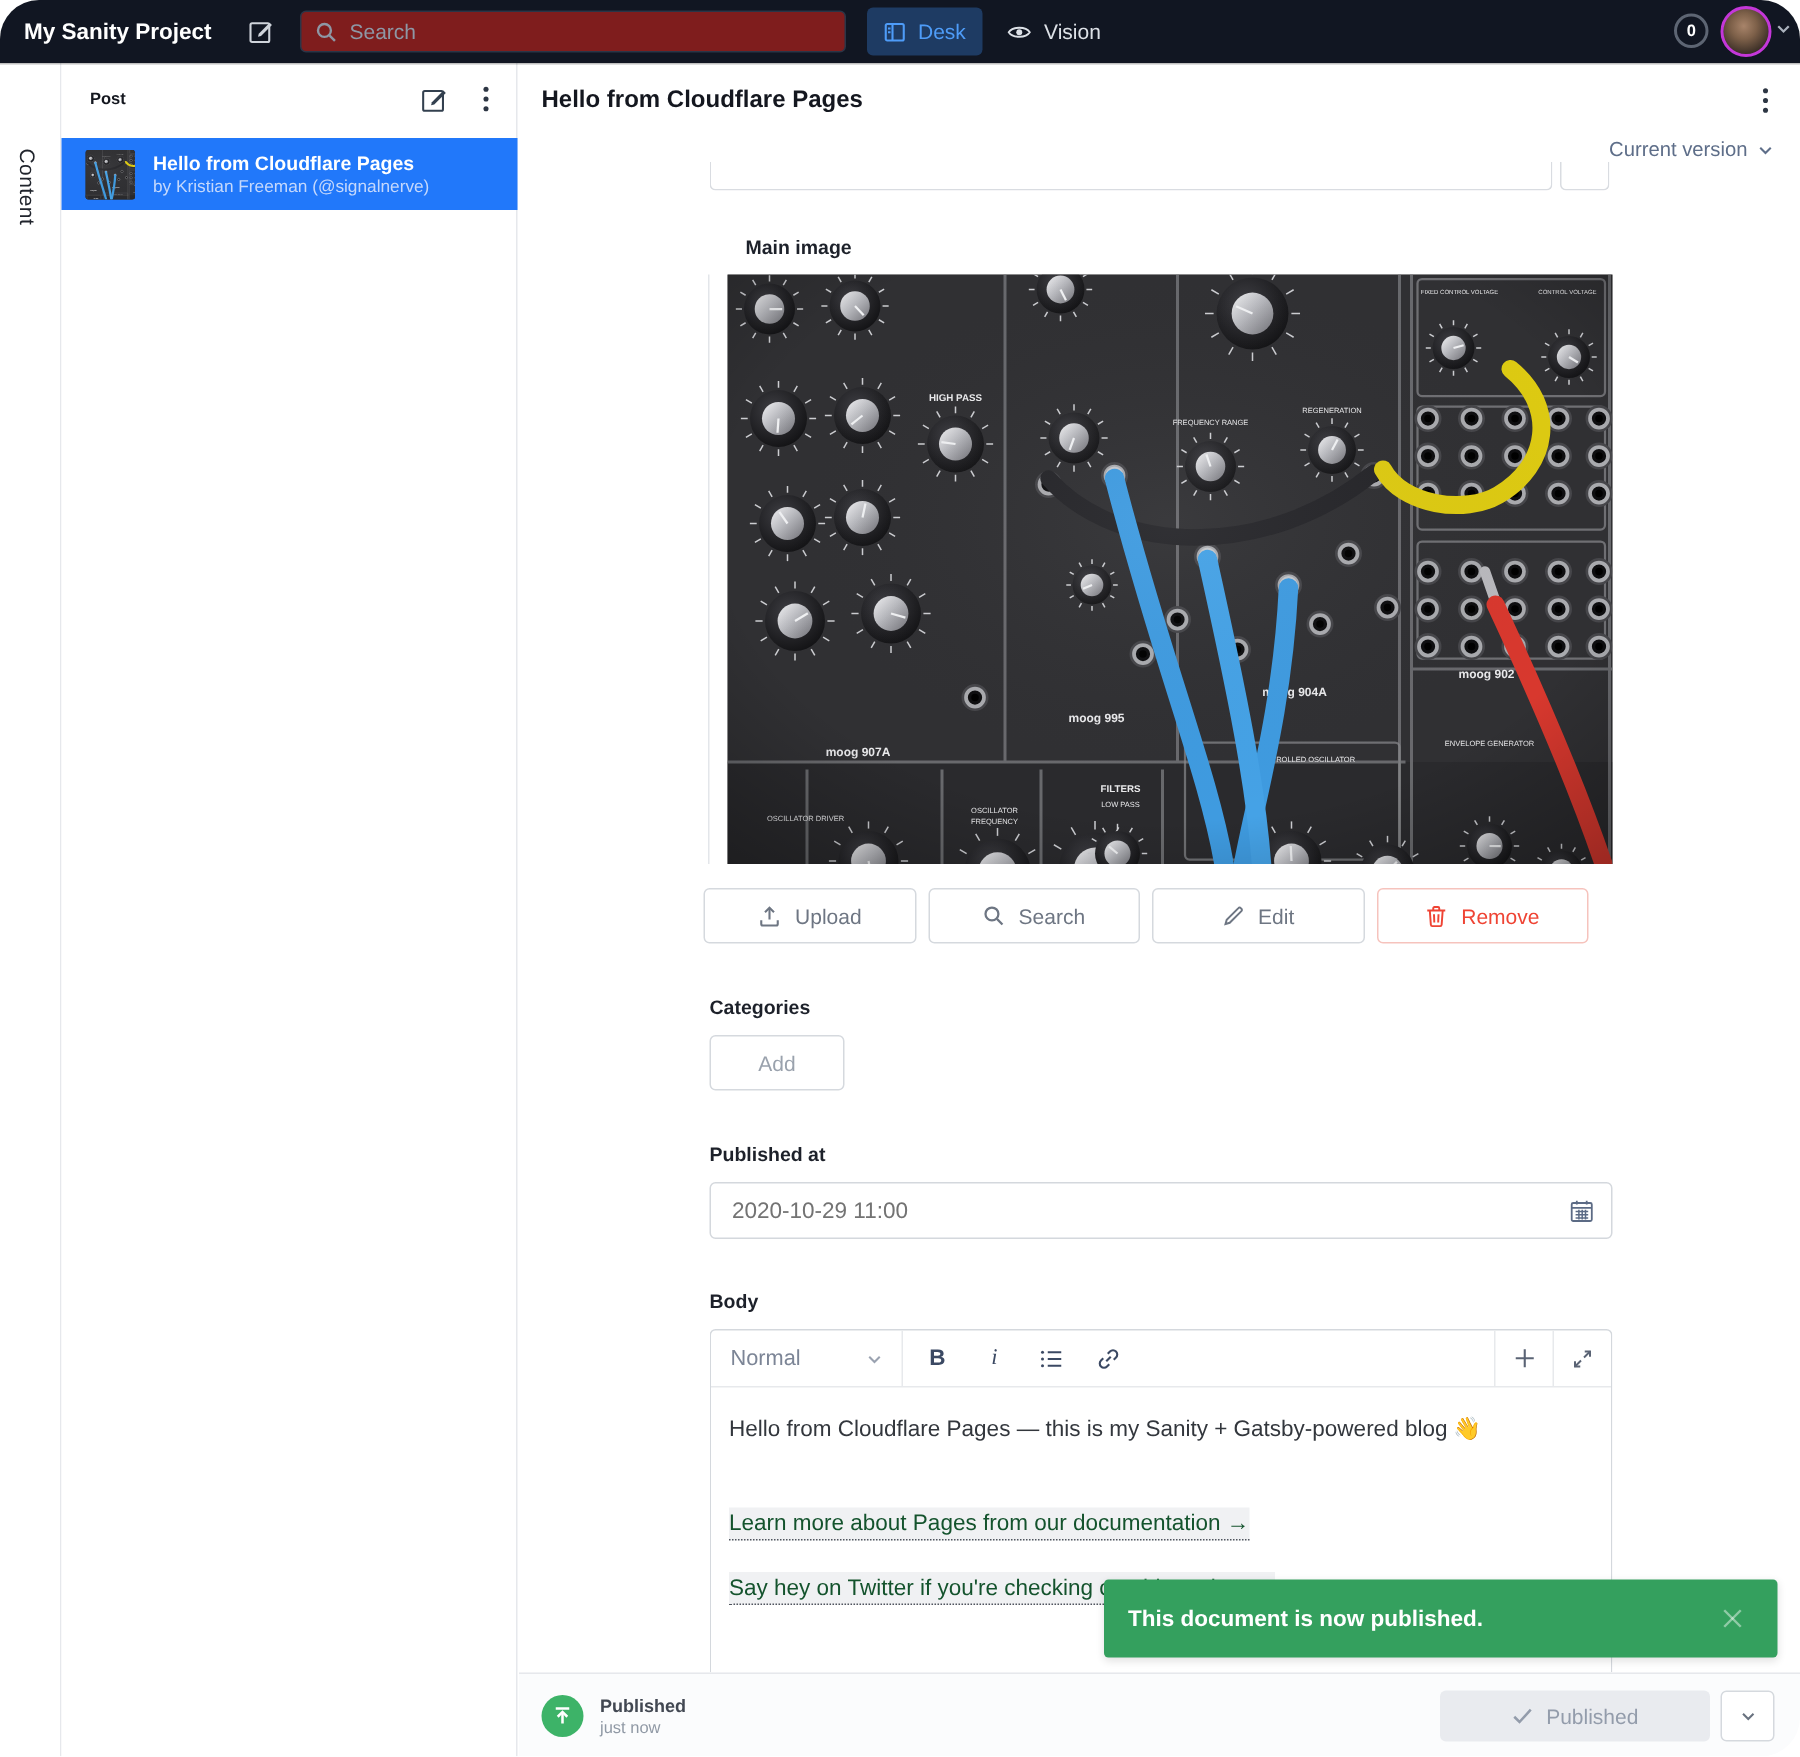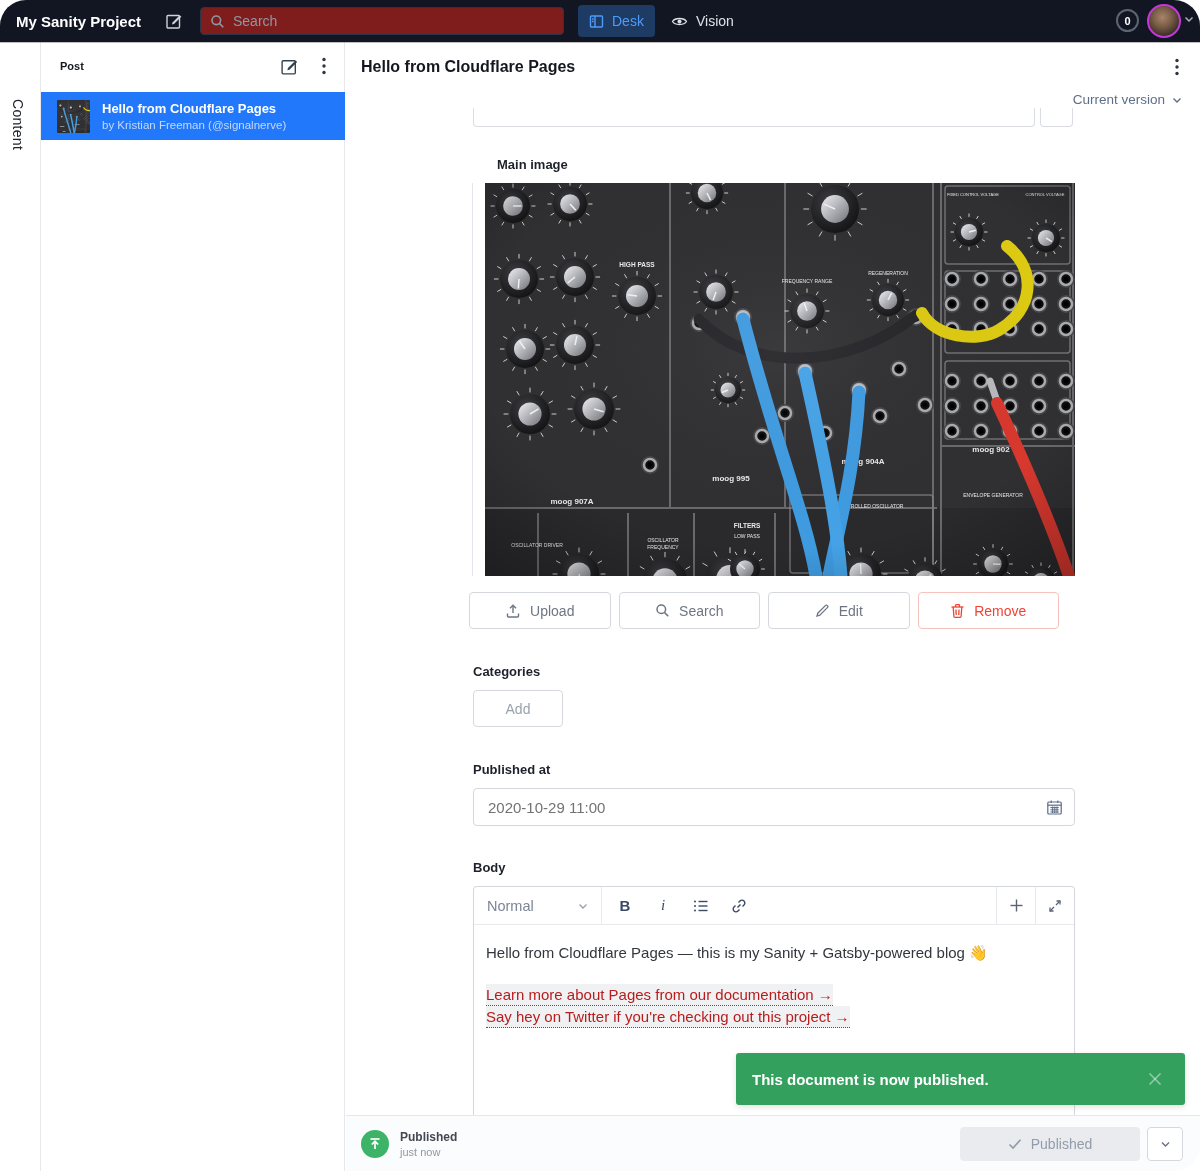--- a/index.html
+++ b/index.html
@@ -62,21 +62,21 @@
   .editor-toolbar { height:38px; border-bottom:1px solid #e7e9ec; display:flex; align-items:stretch; }
   .style-select { width:128px; display:flex; align-items:center; justify-content:space-between; padding:0 13px; color:#7c8596; font-size:14.5px; border-right:1px solid #e7e9ec; cursor:pointer; }
   .tb-group { display:flex; align-items:center; gap:4px; padding:0 6px; flex:1; }
   .tb-btn { width:34px; height:30px; display:flex; align-items:center; justify-content:center; cursor:pointer; border-radius:3px; color:#3b4963; }
   .tb-bold { font-weight:700; font-size:15px; }
   .tb-italic { font-style:italic; font-size:15px; font-family:"Liberation Serif",serif; }
   .tb-right { display:flex; align-items:stretch; }
   .tb-sq { width:39px; display:flex; align-items:center; justify-content:center; border-left:1px solid #e7e9ec; cursor:pointer; }
   .editor-body { padding:17px 12px; font-size:15px; color:#33373d; line-height:1.4; }
   .editor-body .para { margin-bottom:0; }
-  .body-link { display:inline-block; color:#b91c1c; background:#f0f1f3; border-bottom:1px dotted #50555e; text-decoration:none; cursor:pointer; }
+  .body-link { display:inline-block; margin-top:21px; color:#14532d; background:#f0f1f3; border-bottom:1px dotted #50555e; text-decoration:none; cursor:pointer; }
 
   .toast { position:absolute; left:390px; top:1011px; width:449px; height:52px; background:var(--toast-green,#34a05e); border-radius:3px; display:flex; align-items:center; padding:0 16px; z-index:20; box-shadow:0 2px 6px rgba(0,0,0,.12); }
   .toast-msg { color:#fff; font-size:15px; font-weight:600; flex:1; }
   .toast-close { width:28px; height:28px; display:flex; align-items:center; justify-content:center; cursor:pointer; }
 
   .doc-footer { position:absolute; left:0; right:0; bottom:0; height:56px; background:#fbfcfd; border-top:1px solid #e6e8ec; z-index:15; }
   .pub-chip { position:absolute; left:15px; top:14px; display:flex; align-items:center; gap:11px; }
   .pub-circle { width:28px; height:28px; border-radius:50%; background:var(--publish-green,#3db368); display:flex; align-items:center; justify-content:center; }
   .pub-label { font-size:12px; font-weight:600; color:#42485257; color:#424852; }
   .pub-time { font-size:11px; color:#9099a5; margin-top:2px; }

